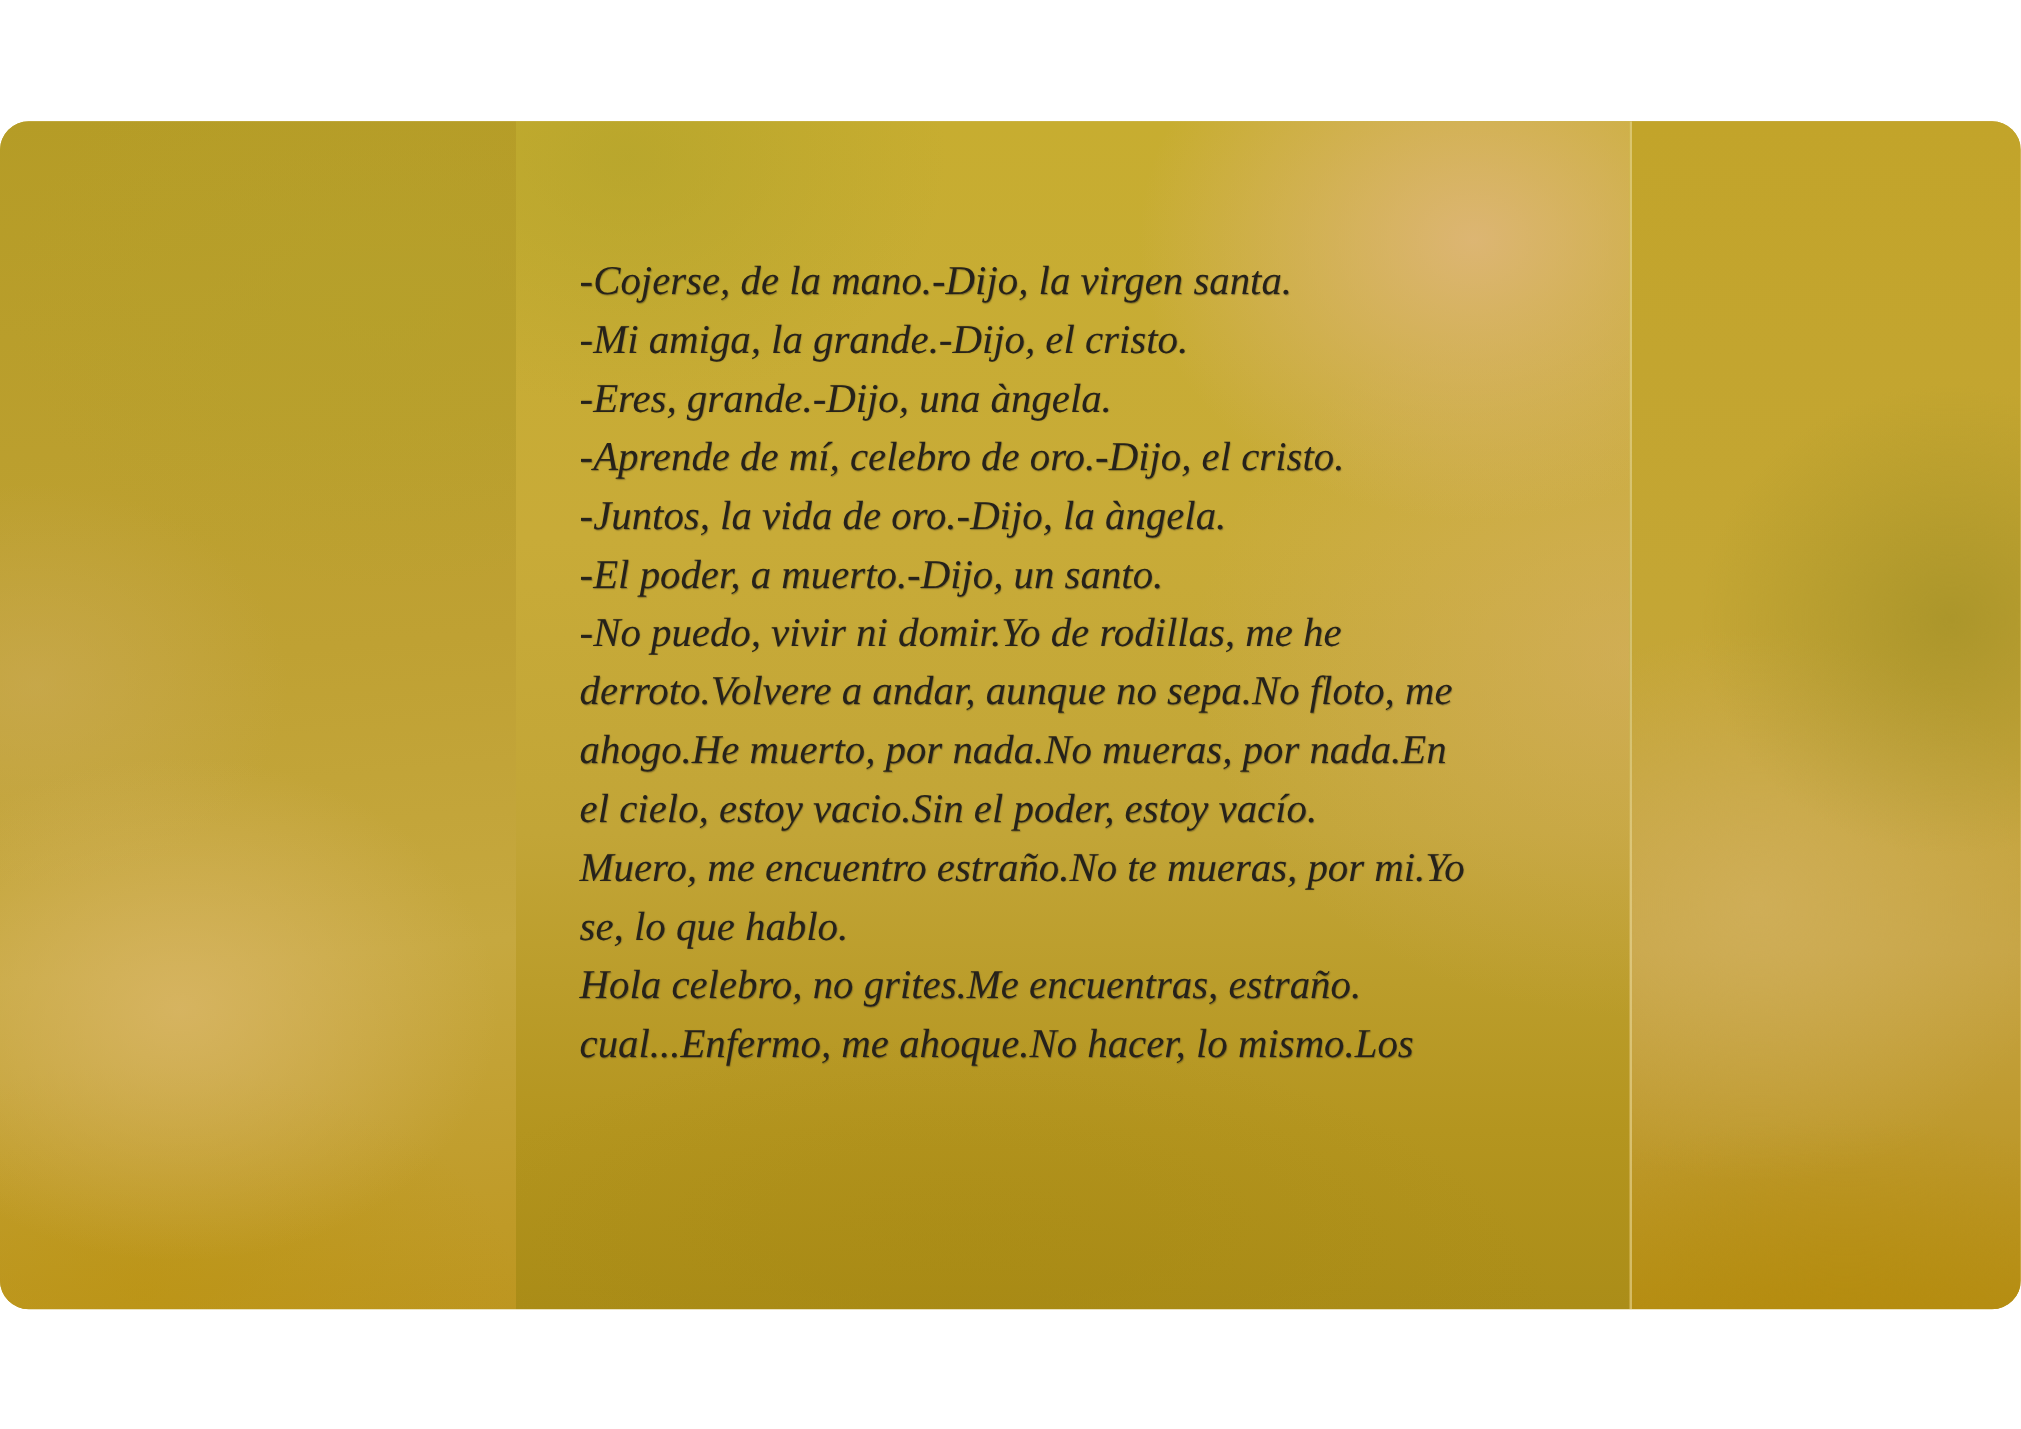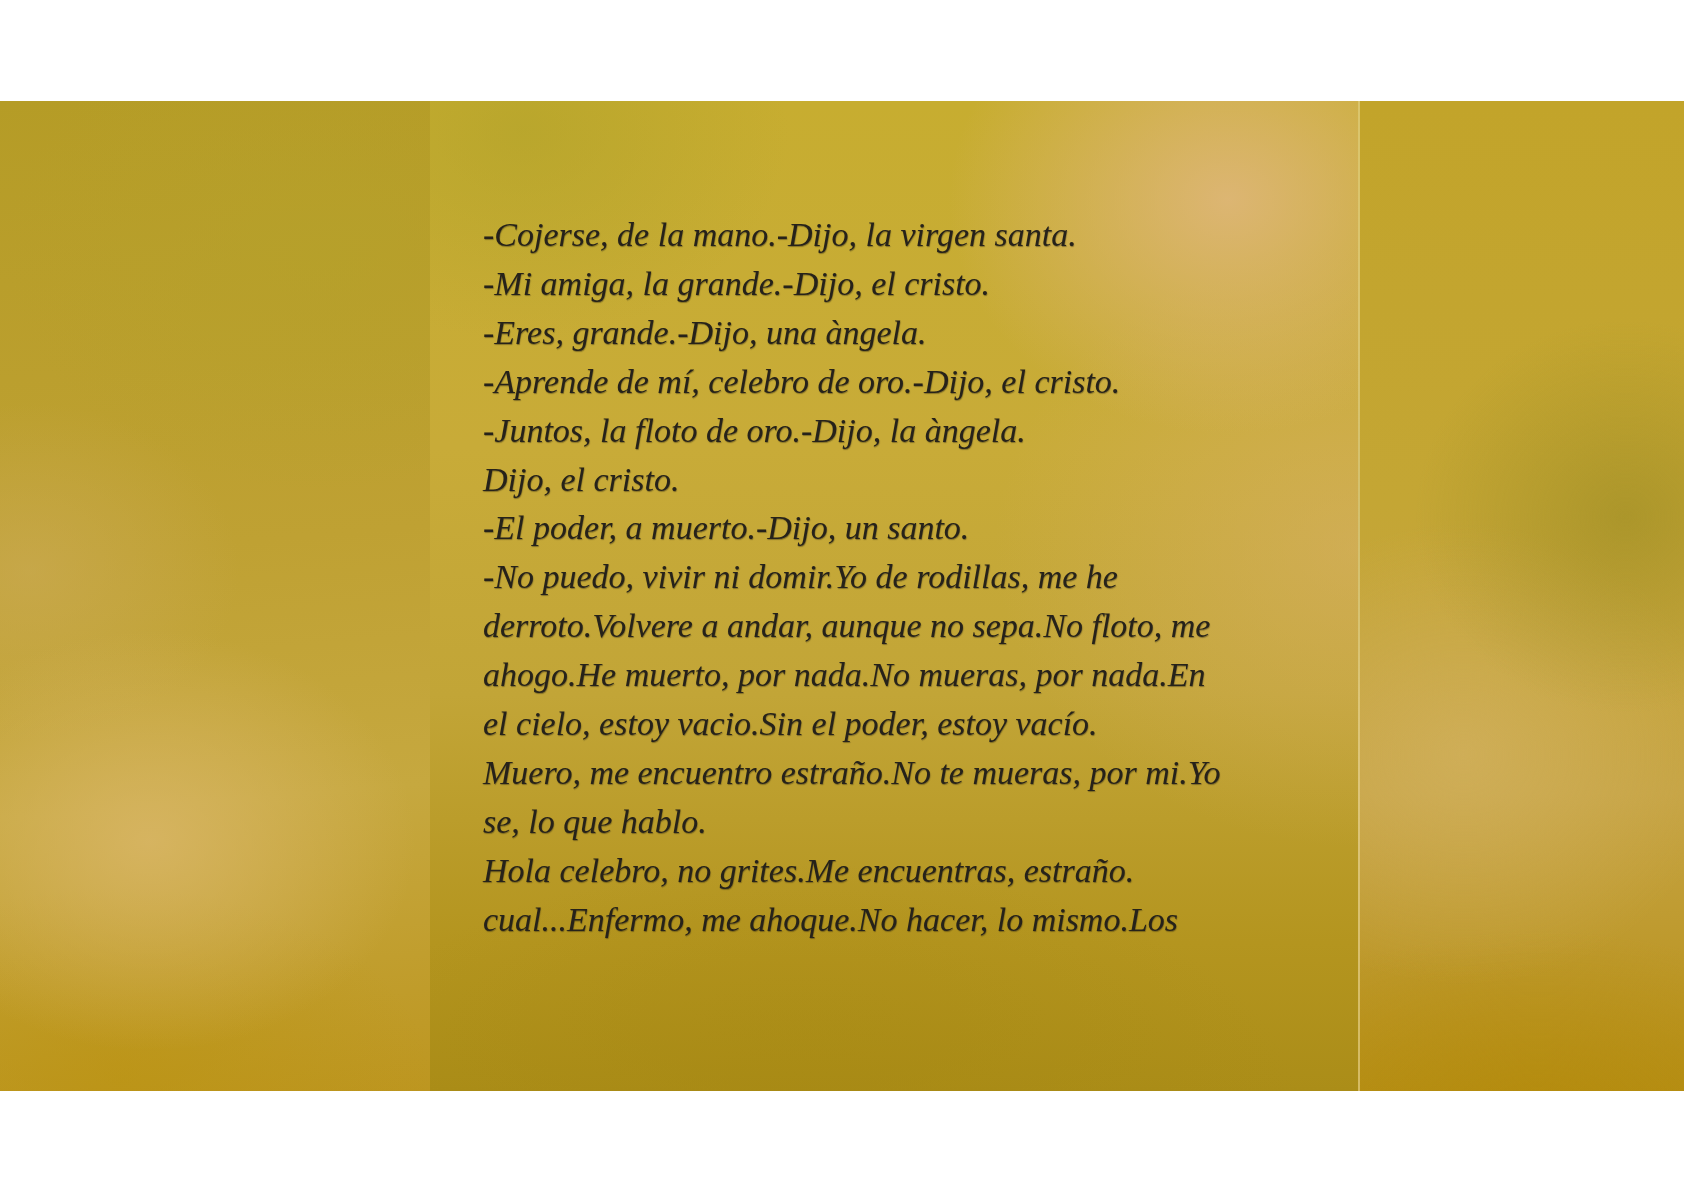--- a/index.html
+++ b/index.html
@@ -20,20 +20,21 @@
   
 
   .photo {
     position: absolute;
     left: 0;
     top: 101px;
     width: 1684px;
     height: 990px;
     background: #c0a42c;
     overflow: hidden;
+    border-radius: 24px;
   }
 
   
   .left-blur {
     position: absolute;
     left: 0;
     top: 0;
     width: 430px;
     height: 990px;
     background:
@@ -101,22 +102,21 @@
 
     <div class="page-region"></div>
 
     <div class="right-blur"></div>
 
     <div class="page-text">
         <div class="text-line">-Cojerse, de la mano.-Dijo, la virgen santa.</div>
         <div class="text-line">-Mi amiga, la grande.-Dijo, el cristo.</div>
         <div class="text-line">-Eres, grande.-Dijo, una àngela.</div>
         <div class="text-line">-Aprende de mí, celebro de oro.-Dijo, el cristo.</div>
-        <div class="text-line">-Juntos, la floto de oro.-Dijo, la àngela.</div>
-        <div class="text-line">Dijo, el cristo.</div>
+        <div class="text-line">-Juntos, la vida de oro.-Dijo, la àngela.</div>
         <div class="text-line">-El poder, a muerto.-Dijo, un santo.</div>
         <div class="text-line">-No puedo, vivir ni domir.Yo de rodillas, me he</div>
         <div class="text-line">derroto.Volvere a andar, aunque no sepa.No floto, me</div>
         <div class="text-line">ahogo.He muerto, por nada.No mueras, por nada.En</div>
         <div class="text-line">el cielo, estoy vacio.Sin el poder, estoy vacío.</div>
         <div class="text-line">Muero, me encuentro estraño.No te mueras, por mi.Yo</div>
         <div class="text-line">se, lo que hablo.</div>
         <div class="text-line">Hola celebro, no grites.Me encuentras, estraño.</div>
         <div class="text-line">cual...Enfermo, me ahoque.No hacer, lo mismo.Los</div>
       </div>

